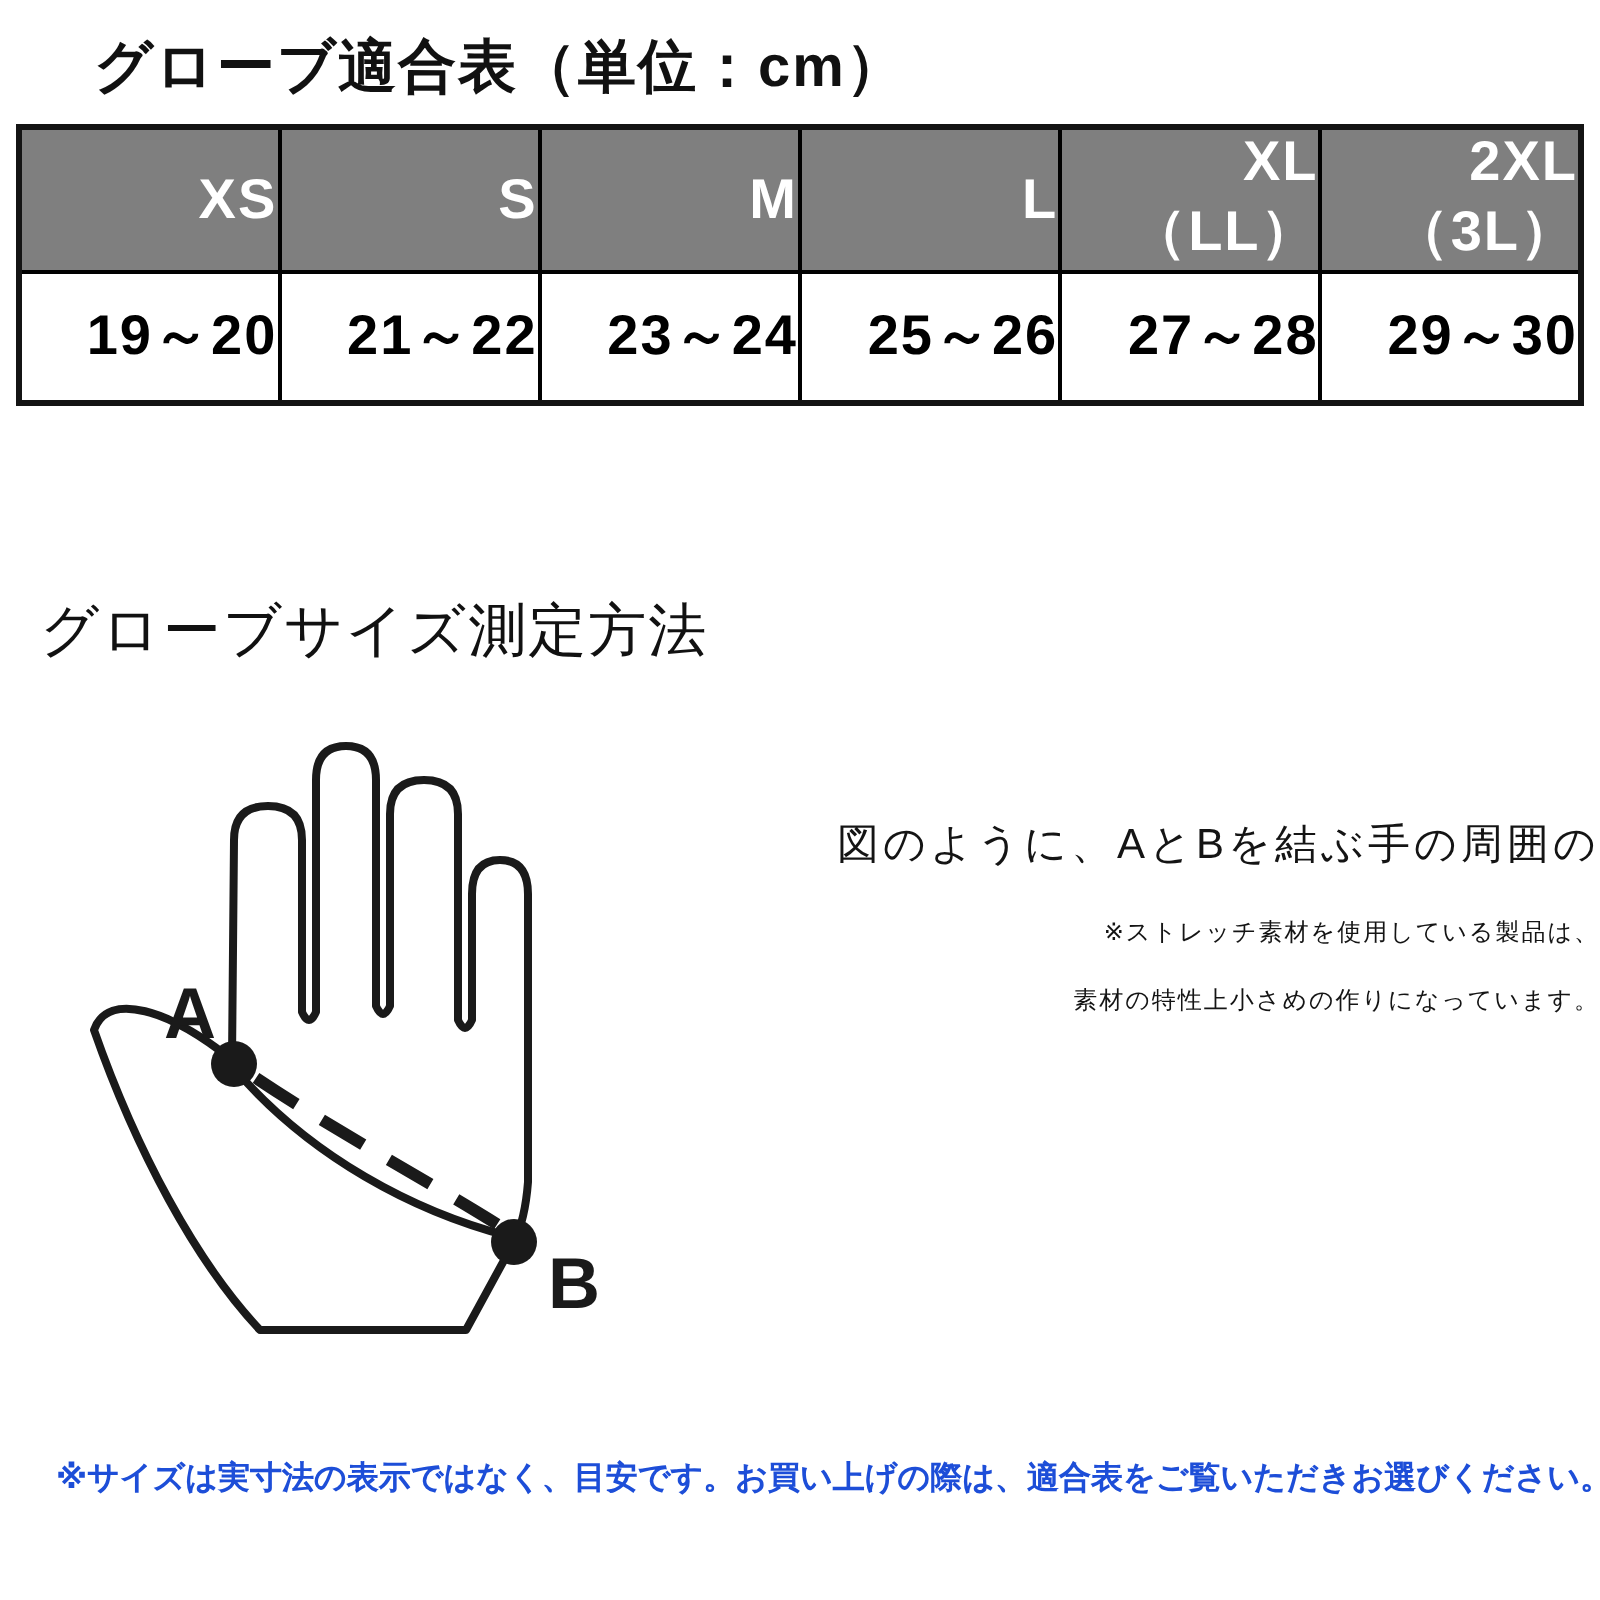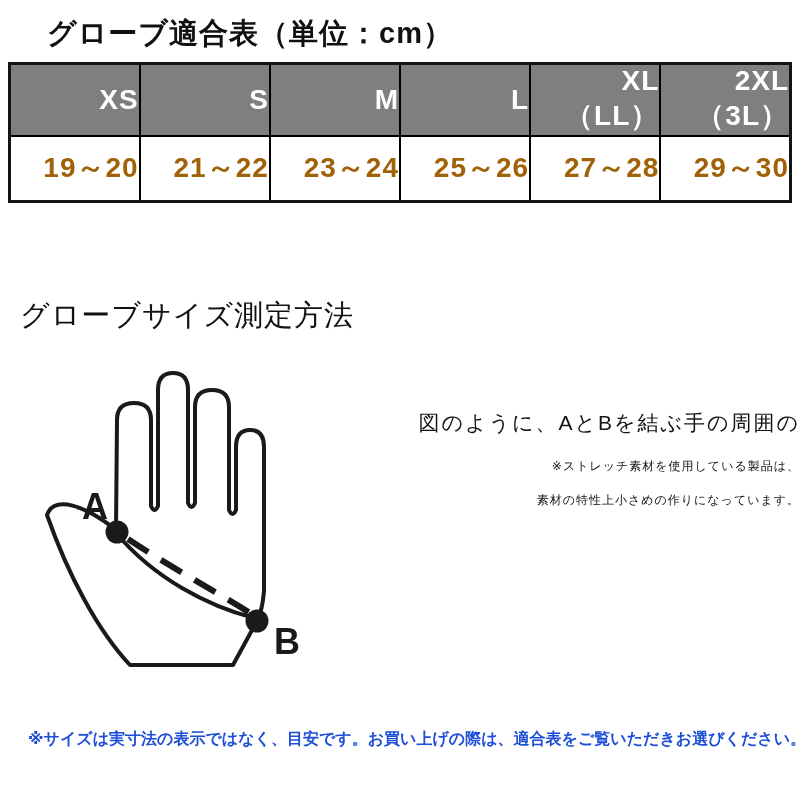--- a/index.html
+++ b/index.html
@@ -40,21 +40,21 @@
     font-weight: bold;
     letter-spacing: 1px;
   }
   .size-table th {
     background: #7f7f7f;
     color: #ffffff;
     height: 66px;
   }
   .size-table td {
     background: #ffffff;
-    color: #a16207;
+    color: #000000;
     height: 65px;
   }
   .section-heading {
     position: absolute;
     left: 20px;
     top: 296px;
     font-size: 29px;
     font-weight: normal;
     letter-spacing: 1px;
     white-space: nowrap;

